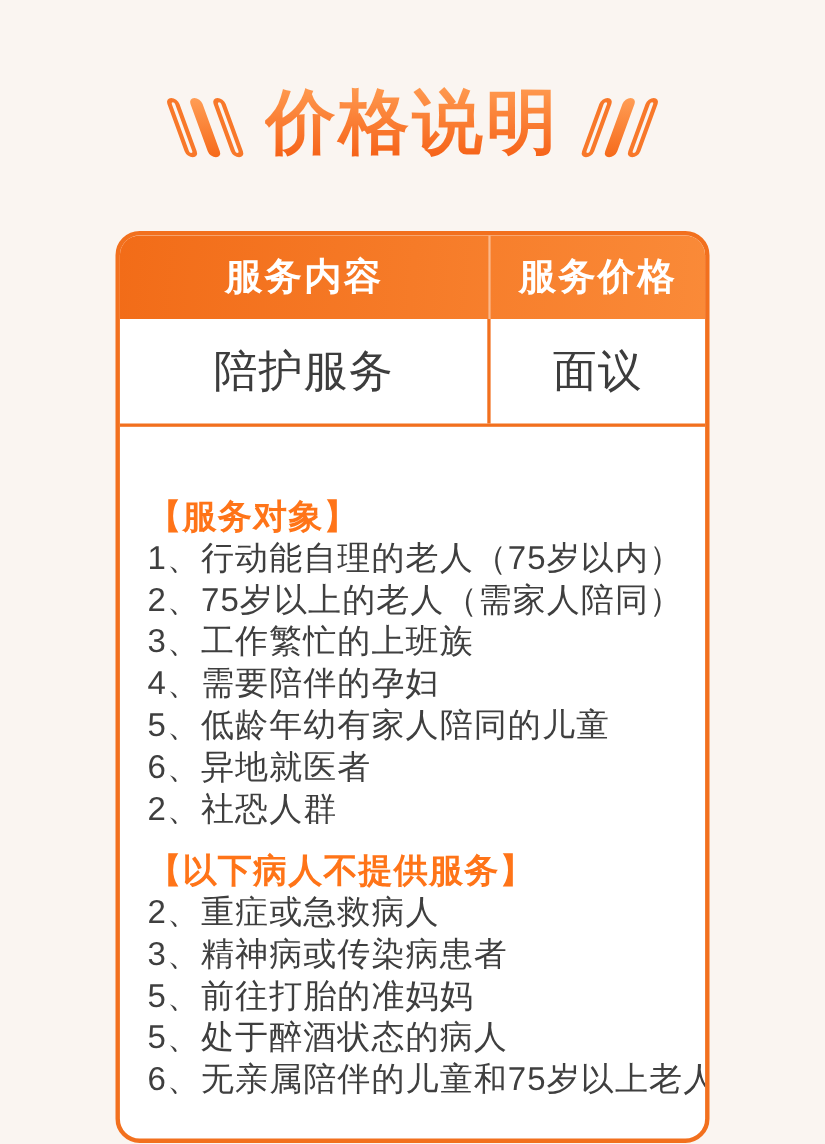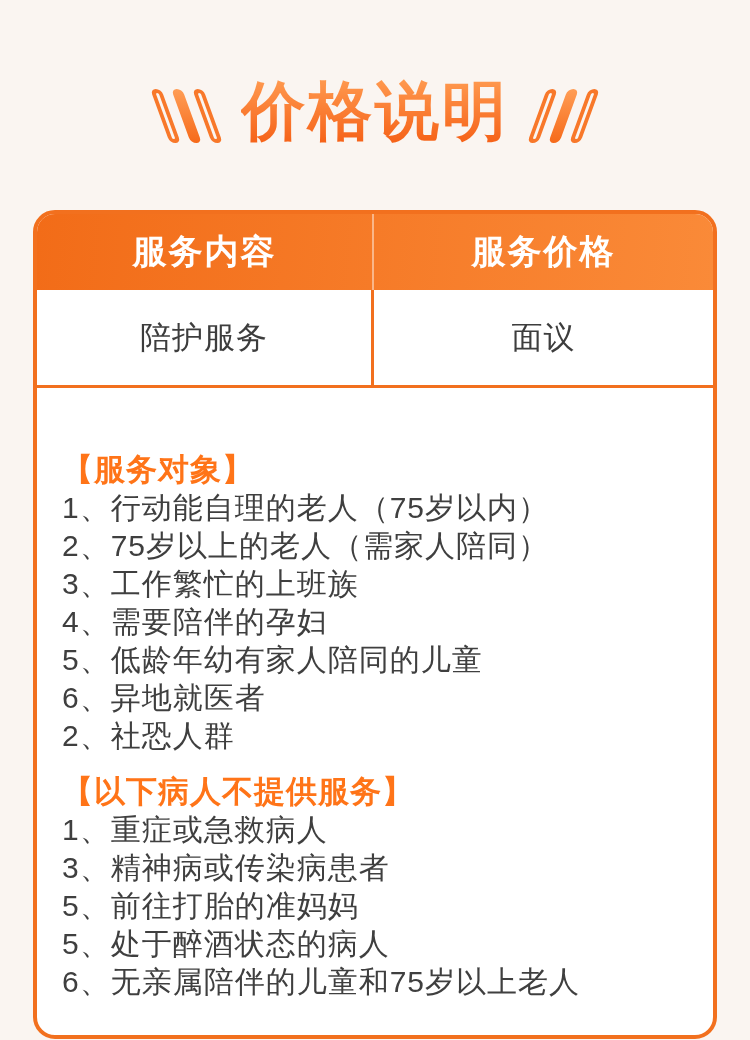--- a/index.html
+++ b/index.html
@@ -41,21 +41,21 @@
     border-radius: 7px;
     box-sizing: border-box;
   }
   .bar.solid  { background: linear-gradient(180deg, #FF9D55 0%, #F66A1A 100%); }
   .bar.hollow { border: 4px solid #F8782A; background: transparent; }
   .slash-left  .bar { transform: skewX(20deg); }
   .slash-right .bar { transform: skewX(-20deg); }
 
   
   .card {
-    width: 684px;
+    width: 540px;
     height: 829px;
     margin: 0 auto;
     box-sizing: border-box;
     background: #FFFFFF;
     border: 4px solid #F2701E;
     border-radius: 22px;
     overflow: hidden;
   }
   .thead {
     display: flex;
@@ -75,21 +75,21 @@
     font-size: 34px;
     font-weight: 700;
     letter-spacing: 2px;
   }
   .thead .c1 { border-right: 2px solid rgba(255,255,255,0.45); }
   .trow {
     display: flex;
     height: 95px;
     border-bottom: 3px solid #F2701E;
   }
-  .trow .cell { font-size: 31px; color: #3D3D3D; letter-spacing: 1px; }
+  .trow .cell { font-size: 40px; color: #3D3D3D; letter-spacing: 1px; }
   .trow .c1 { border-right: 3px solid #F2701E; }
 
   
   .content {
     padding: 23px 24px 0 25px;
     margin-top: 40px;
   }
   .section-heading {
     font-size: 31px;
     font-weight: 700;
@@ -143,21 +143,21 @@
       <div class="item">2、75岁以上的老人（需家人陪同）</div>
       <div class="item">3、工作繁忙的上班族</div>
       <div class="item">4、需要陪伴的孕妇</div>
       <div class="item">5、低龄年幼有家人陪同的儿童</div>
       <div class="item">6、异地就医者</div>
       <div class="item">2、社恐人群</div>
     </div>
 
     <div class="section">
       <div class="section-heading">【以下病人不提供服务】</div>
-      <div class="item">1、重症或急救病人</div>
+      <div class="item">2、重症或急救病人</div>
       <div class="item">3、精神病或传染病患者</div>
       <div class="item">5、前往打胎的准妈妈</div>
       <div class="item">5、处于醉酒状态的病人</div>
       <div class="item">6、无亲属陪伴的儿童和75岁以上老人</div>
     </div>
 
   </div>
 </div>
 
 </body></html>

